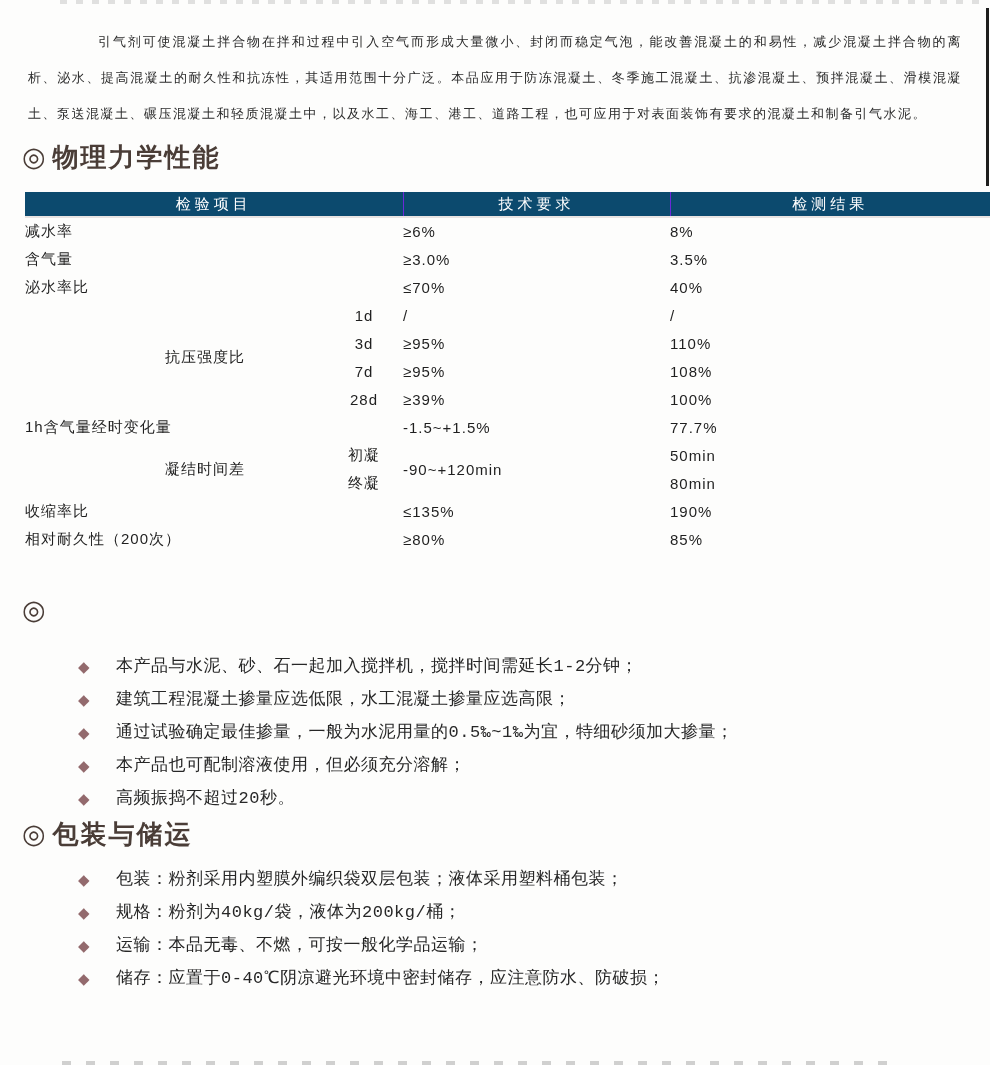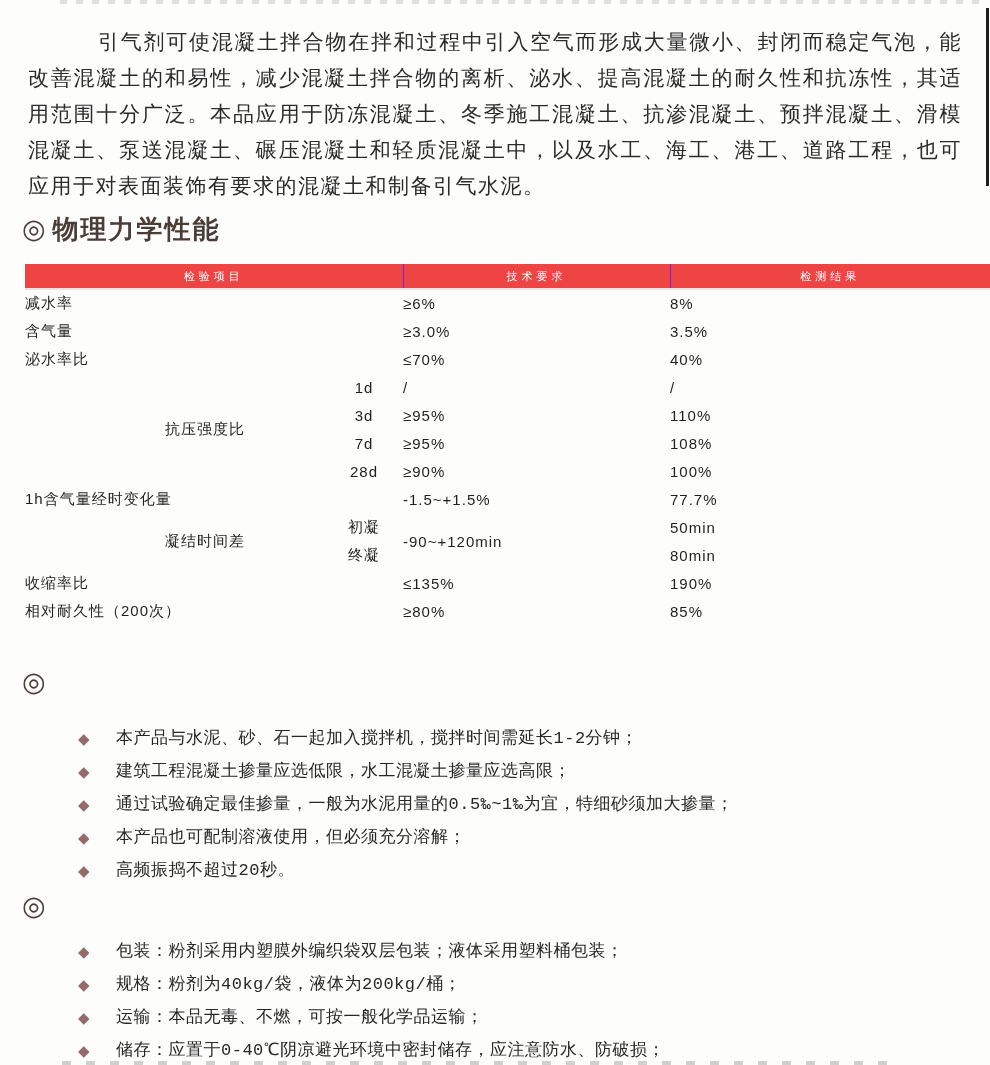--- a/index.html
+++ b/index.html
@@ -21,21 +21,21 @@
   }
   .artifact-bottom {
     position:absolute; bottom:0; left:62px; width:830px; height:4px;
     background:repeating-linear-gradient(90deg, rgba(90,90,90,.5) 0 9px, transparent 9px 24px);
     opacity:.55;
   }
 
   
   .intro {
     margin:24px 28px 0 28px;
-    font-size:21px; line-height:36px; letter-spacing:1.5px;
+    font-size:13px; line-height:36px; letter-spacing:1.5px;
     text-indent:70px; text-align:justify; color:#2b2b2b;
   }
 
   
   .sec {
     display:flex; align-items:center; margin-left:22px;
     color:#4a3d37; font-weight:bold; font-size:26px; letter-spacing:2px;
     line-height:34px;
   }
   .sec .marker { font-size:27px; margin-right:7px; letter-spacing:0; font-weight:normal; }
@@ -46,22 +46,22 @@
   
   .ptable {
     width:965px; margin:18px 0 0 25px; border-collapse:collapse;
     font-size:15px; color:#1f1f1f; letter-spacing:1px;
   }
   .ptable col.c-item { width:300px; }
   .ptable col.c-sub  { width:78px;  }
   .ptable col.c-req  { width:267px; }
   .ptable col.c-res  { width:320px; }
   .ptable th {
-    background:#ef4444; color:#ffffff; font-weight:normal;
-    height:25px; font-size:11px; letter-spacing:4px; text-align:center;
+    background:#0c4a6e; color:#ffffff; font-weight:normal;
+    height:25px; font-size:15px; letter-spacing:4px; text-align:center;
     border-bottom:2px solid #e9e4e2;
   }
   .ptable th.divided { border-left:1px solid #6d28d9; }
   .ptable td { height:28px; text-align:left; vertical-align:middle; background:transparent; }
   .ptable td.group { text-align:center; padding-left:60px; }
   .ptable td.sub   { text-align:center; }
 
   
   .blist { list-style:none; margin:0 40px 0 78px; }
   .blist li { position:relative; padding-left:38px; font-size:17px; line-height:33px; color:#272727; letter-spacing:.5px; }
@@ -129,21 +129,21 @@
         <td>≥95%</td>
         <td>110%</td>
       </tr>
       <tr>
         <td class="sub">7d</td>
         <td>≥95%</td>
         <td>108%</td>
       </tr>
       <tr>
         <td class="sub">28d</td>
-        <td>≥90%</td>
+        <td>≥39%</td>
         <td>100%</td>
       </tr>
       <tr>
         <td colspan="2" class="item">1h含气量经时变化量</td>
         <td>-1.5~+1.5%</td>
         <td>77.7%</td>
       </tr>
       <tr>
         <td rowspan="2" class="group">凝结时间差</td>
         <td class="sub">初凝</td>
@@ -189,20 +189,21 @@
       <span class="bline">本产品也可配制溶液使用，但必须充分溶解；</span>
     </li>
     <li>
       <span class="diamond">◆</span>
       <span class="bline">高频振捣不超过20秒。</span>
     </li>
   </ul>
 
   <div class="sec sec-packaging">
     <span class="marker">◎</span>
+    <span>包装与储运</span>
   </div>
 
   <ul class="blist blist-packaging">
     <li>
       <span class="diamond">◆</span>
       <span class="bline">包装：粉剂采用内塑膜外编织袋双层包装；液体采用塑料桶包装；</span>
     </li>
     <li>
       <span class="diamond">◆</span>
       <span class="bline">规格：粉剂为40kg/袋，液体为200kg/桶；</span>

